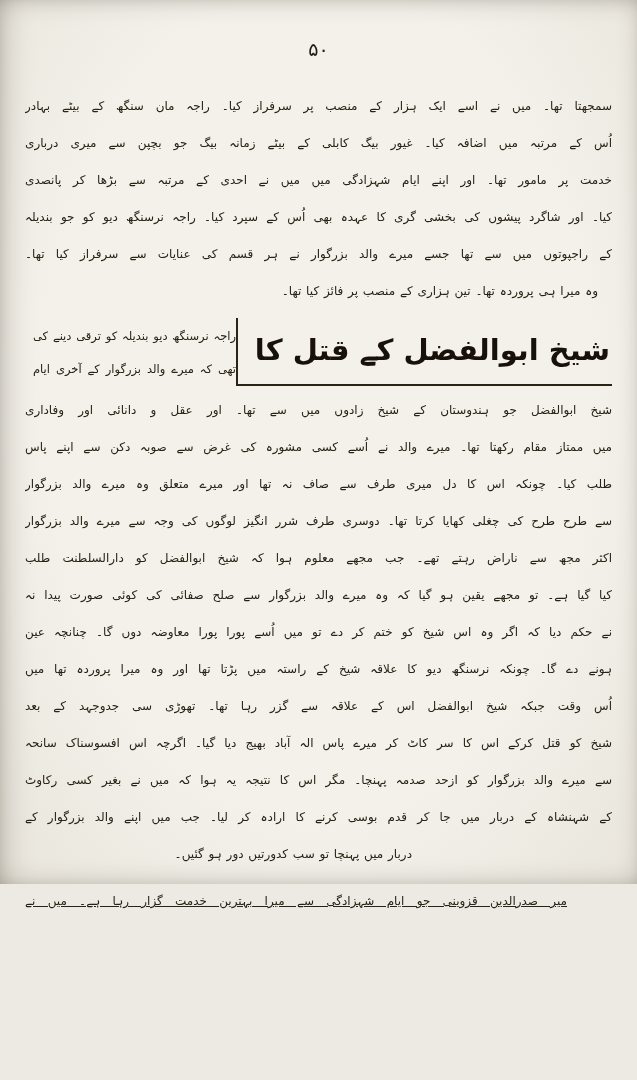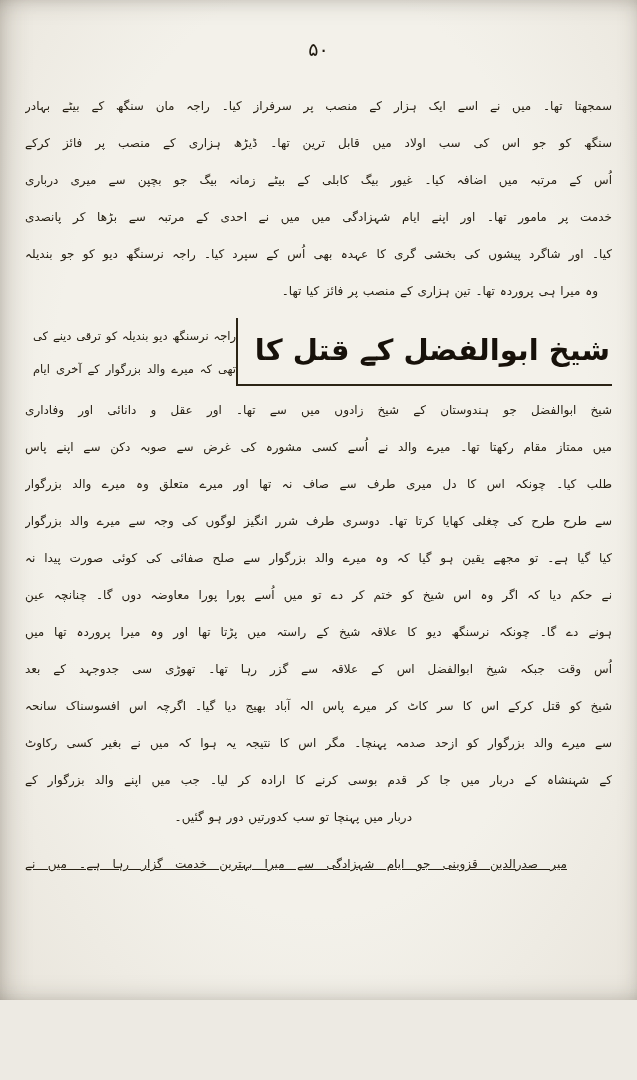--- a/index.html
+++ b/index.html
@@ -3,21 +3,21 @@
 <meta charset="utf-8">
 <style>
   html,body{margin:0;padding:0;}
   body{
     width:637px;height:1080px;overflow:hidden;
     background:#edeae3;
     font-family:"DejaVu Sans",sans-serif;
     color:#241d12;
   }
   .page{
-    position:relative;width:637px;height:1000px;
+    position:relative;width:637px;height:884px;
     background:
       radial-gradient(ellipse at 50% 45%, #f3f1ea 60%, #e9e5dc 100%);
     box-shadow:
       inset 22px 0 30px -22px rgba(60,50,35,.35),
       inset -14px 0 24px -18px rgba(60,50,35,.22),
       inset 0 18px 26px -20px rgba(60,50,35,.28),
       inset 0 -18px 26px -20px rgba(60,50,35,.25);
   }
   .content{
     position:absolute;top:0;left:25px;right:25px;
@@ -94,42 +94,43 @@
 </head>
 <body>
 
 <div class="page">
   <div class="content">
 
     <div class="page-number">۵۰</div>
 
     <div class="para p1">
       <div class="line">سمجھتا تھا۔ میں نے اسے ایک ہزار کے منصب پر سرفراز کیا۔ راجہ مان سنگھ کے بیٹے بہادر</div>
-      <div class="line">سنگھ کو جو اس کی سب اولاد میں قابل ترین تھا۔ ڈیڑھ ہزاری کے منصب پر فائز کرکے</div>
       <div class="line">اُس کے مرتبہ میں اضافہ کیا۔ غیور بیگ کابلی کے بیٹے زمانہ بیگ جو بچپن سے میری درباری</div>
       <div class="line">خدمت پر مامور تھا۔ اور اپنے ایام شہزادگی میں میں نے احدی کے مرتبہ سے بڑھا کر پانصدی</div>
       <div class="line">کیا۔ اور شاگرد پیشوں کی بخشی گری کا عہدہ بھی اُس کے سپرد کیا۔ راجہ نرسنگھ دیو کو جو بندیلہ</div>
+      <div class="line">کے راجپوتوں میں سے تھا جسے میرے والد بزرگوار نے ہر قسم کی عنایات سے سرفراز کیا تھا۔</div>
       <div class="line short">وہ میرا ہی پروردہ تھا۔ تین ہزاری کے منصب پر فائز کیا تھا۔</div>
     </div>
 
     <div class="head-row">
       <div class="head-box">
         <h1 class="heading">شیخ ابوالفضل کے قتل کا بیان</h1>
       </div>
       <div class="side-col">
         <div class="line">راجہ نرسنگھ دیو بندیلہ کو ترقی دینے کی وجہ یہ</div>
         <div class="line">تھی کہ میرے والد بزرگوار کے آخری ایام میں</div>
       </div>
     </div>
 
     <div class="para p2">
       <div class="line">شیخ ابوالفضل جو ہندوستان کے شیخ زادوں میں سے تھا۔ اور عقل و دانائی اور وفاداری</div>
       <div class="line">میں ممتاز مقام رکھتا تھا۔ میرے والد نے اُسے کسی مشورہ کی غرض سے صوبہ دکن سے اپنے پاس</div>
       <div class="line">طلب کیا۔ چونکہ اس کا دل میری طرف سے صاف نہ تھا اور میرے متعلق وہ میرے والد بزرگوار</div>
       <div class="line">سے طرح طرح کی چغلی کھایا کرتا تھا۔ دوسری طرف شرر انگیز لوگوں کی وجہ سے میرے والد بزرگوار</div>
+      <div class="line">اکثر مجھ سے ناراض رہتے تھے۔ جب مجھے معلوم ہوا کہ شیخ ابوالفضل کو دارالسلطنت طلب</div>
       <div class="line">کیا گیا ہے۔ تو مجھے یقین ہو گیا کہ وہ میرے والد بزرگوار سے صلح صفائی کی کوئی صورت پیدا نہ</div>
       <div class="line">نے حکم دیا کہ اگر وہ اس شیخ کو ختم کر دے تو میں اُسے پورا پورا معاوضہ دوں گا۔ چنانچہ عین</div>
       <div class="line">ہونے دے گا۔ چونکہ نرسنگھ دیو کا علاقہ شیخ کے راستہ میں پڑتا تھا اور وہ میرا پروردہ تھا میں</div>
       <div class="line">اُس وقت جبکہ شیخ ابوالفضل اس کے علاقہ سے گزر رہا تھا۔ تھوڑی سی جدوجہد کے بعد</div>
       <div class="line">شیخ کو قتل کرکے اس کا سر کاٹ کر میرے پاس الہ آباد بھیج دیا گیا۔ اگرچہ اس افسوسناک سانحہ</div>
       <div class="line">سے میرے والد بزرگوار کو ازحد صدمہ پہنچا۔ مگر اس کا نتیجہ یہ ہوا کہ میں نے بغیر کسی رکاوٹ</div>
       <div class="line">کے شہنشاہ کے دربار میں جا کر قدم بوسی کرنے کا ارادہ کر لیا۔ جب میں اپنے والد بزرگوار کے</div>
       <div class="line center-short">دربار میں پہنچا تو سب کدورتیں دور ہو گئیں۔</div>
     </div>
 

